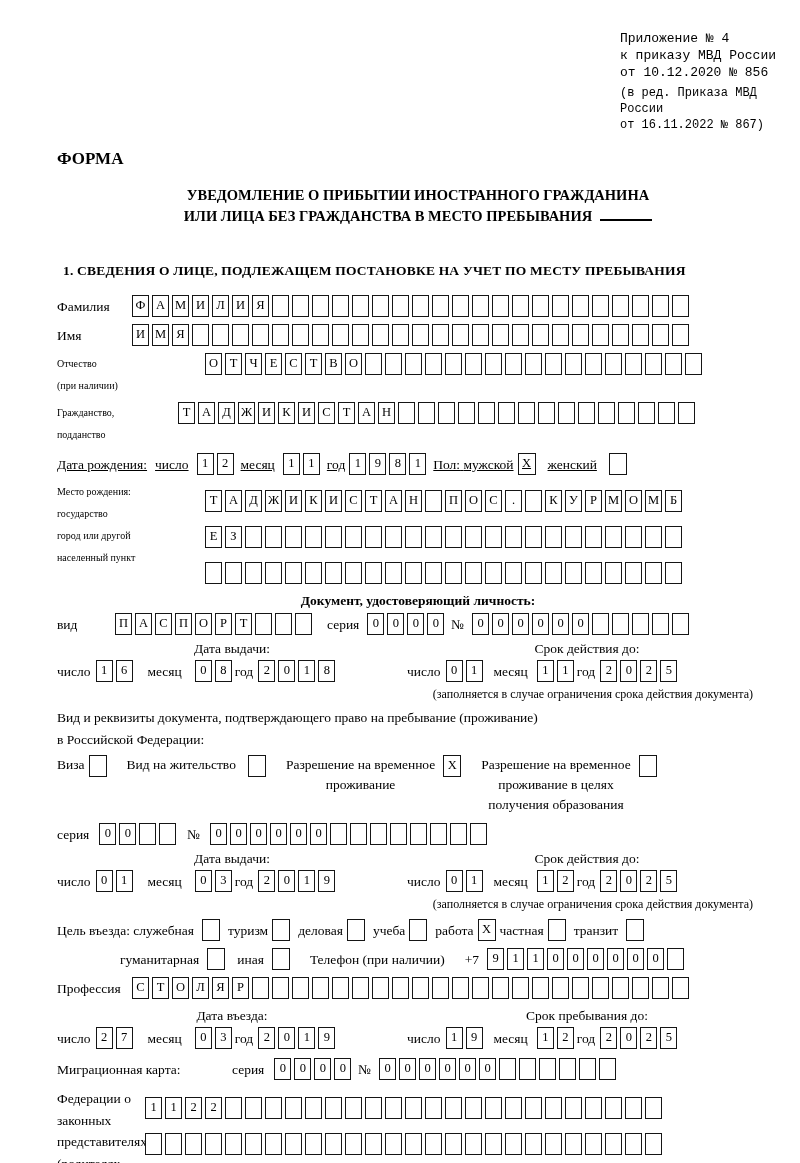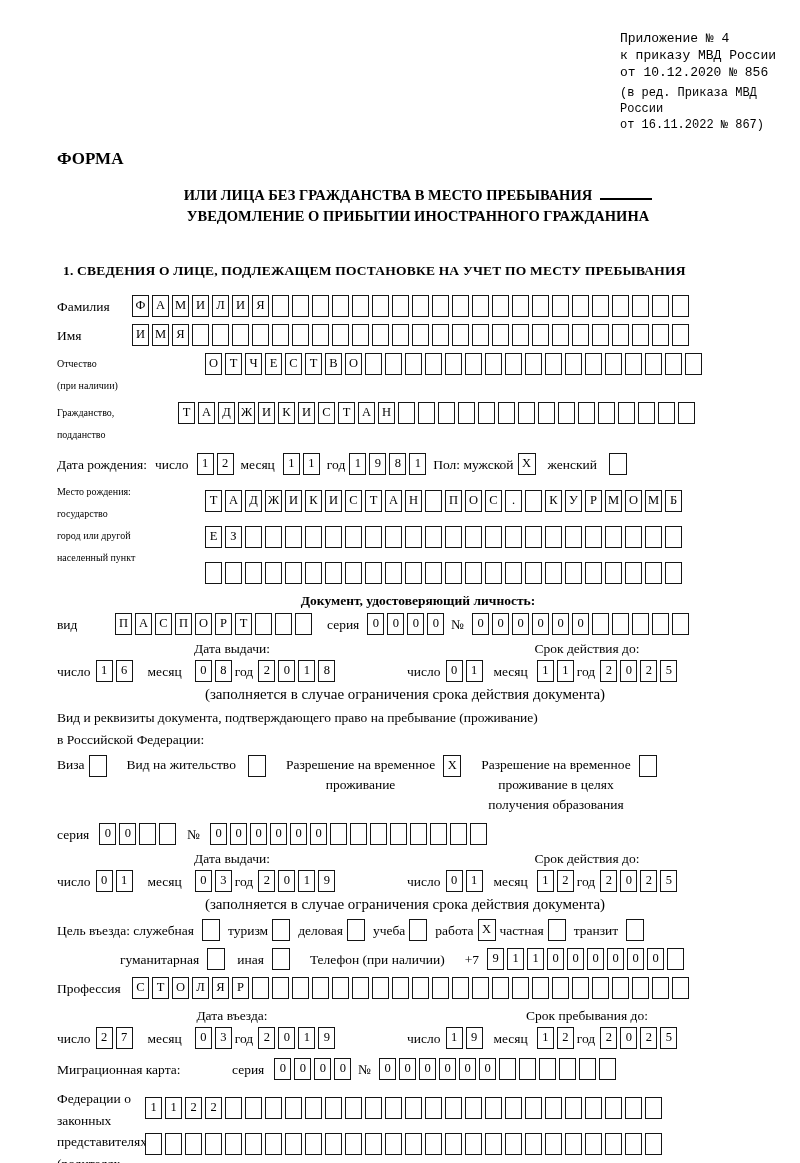--- a/index.html
+++ b/index.html
@@ -41,21 +41,21 @@
   .gap4 { margin-left: 4px; } .gap8 { margin-left: 8px; } .gap12 { margin-left: 12px; } .gap20 { margin-left: 20px; }
 
   .center-bold { text-align: center; font-weight: bold; font-size: 13.5px; margin-top: 4px; }
 
   .dates { display: flex; margin-top: 3px; }
   .dates .block1 { width: 350px; }
   .dates .block2 { width: 360px; }
   .date-head { text-align: center; font-size: 13.5px; line-height: 18px; }
   .date-line { display: flex; align-items: flex-start; margin-top: 2px; }
   .date-line .dl { margin-right: 5px; }
-  .note { font-size: 15px; text-align: center; padding-right: 26px; margin-top: 2px; line-height: 16px; }
+  .note { font-size: 12px; text-align: right; padding-right: 26px; margin-top: 2px; line-height: 16px; }
 
   .intro { font-size: 13.5px; line-height: 22px; margin-top: 5px; }
 
   .opt { font-size: 13.5px; line-height: 20px; }
   .opt-multi { font-size: 13.5px; line-height: 20px; text-align: center; display: inline-block; }
   .options { margin-top: 4px; align-items: flex-start; }
   .reps-lbl { font-size: 13.5px; line-height: 21.5px; }
 </style>
 </head>
 <body>
@@ -66,22 +66,22 @@
     <div>Приложение № 4</div>
     <div>к приказу МВД России</div>
     <div>от 10.12.2020 № 856</div>
     <div class="edition first">(в ред. Приказа МВД России</div>
     <div class="edition">от 16.11.2022 № 867)</div>
   </div>
 
   <div class="forma">ФОРМА</div>
 
   <div class="title">
+    <div>УВЕДОМЛЕНИЕ О ПРИБЫТИИ ИНОСТРАННОГО ГРАЖДАНИНА</div>
     <div><span>ИЛИ ЛИЦА БЕЗ ГРАЖДАНСТВА В МЕСТО ПРЕБЫВАНИЯ</span><span class="blank"></span></div>
-    <div>УВЕДОМЛЕНИЕ О ПРИБЫТИИ ИНОСТРАННОГО ГРАЖДАНИНА</div>
   </div>
 
   <div class="sec">1. СВЕДЕНИЯ О ЛИЦЕ, ПОДЛЕЖАЩЕМ ПОСТАНОВКЕ НА УЧЕТ ПО МЕСТУ ПРЕБЫВАНИЯ</div>
 
   <div class="row" style="margin-top:16px;">
     <span class="lbl lw75">Фамилия</span>
     <span class="cells"><span class="cell">Ф</span><span class="cell">А</span><span class="cell">М</span><span class="cell">И</span><span class="cell">Л</span><span class="cell">И</span><span class="cell">Я</span><span class="cell"></span><span class="cell"></span><span class="cell"></span><span class="cell"></span><span class="cell"></span><span class="cell"></span><span class="cell"></span><span class="cell"></span><span class="cell"></span><span class="cell"></span><span class="cell"></span><span class="cell"></span><span class="cell"></span><span class="cell"></span><span class="cell"></span><span class="cell"></span><span class="cell"></span><span class="cell"></span><span class="cell"></span><span class="cell"></span><span class="cell"></span></span>
   </div>
 
   <div class="row">
@@ -98,21 +98,21 @@
   </div>
 
   <div class="row">
     <span class="lbl2 lw121">
       <span>Гражданство,</span><br>
       <span>подданство</span>
     </span>
     <span class="cells"><span class="cell">Т</span><span class="cell">А</span><span class="cell">Д</span><span class="cell">Ж</span><span class="cell">И</span><span class="cell">К</span><span class="cell">И</span><span class="cell">С</span><span class="cell">Т</span><span class="cell">А</span><span class="cell">Н</span><span class="cell"></span><span class="cell"></span><span class="cell"></span><span class="cell"></span><span class="cell"></span><span class="cell"></span><span class="cell"></span><span class="cell"></span><span class="cell"></span><span class="cell"></span><span class="cell"></span><span class="cell"></span><span class="cell"></span><span class="cell"></span><span class="cell"></span></span>
   </div>
 
-  <div class="row" style="margin-top:7px;">
+  <div class="row" style="margin-top:7px;text-decoration:underline;">
     <span class="dl">Дата рождения:</span>
     <span class="dl gap8">число</span>
     <span class="cells gap8"><span class="cell">1</span><span class="cell">2</span></span>
     <span class="dl gap4">месяц</span>
     <span class="cells gap8"><span class="cell">1</span><span class="cell">1</span></span>
     <span class="dl gap4">год</span>
     <span class="cells gap4"><span class="cell">1</span><span class="cell">9</span><span class="cell">8</span><span class="cell">1</span></span>
     <span class="dl gap4"><span>Пол:</span> <span>мужской</span></span>
     <span class="box gap4">X</span>
     <span class="dl gap12">женский</span>

